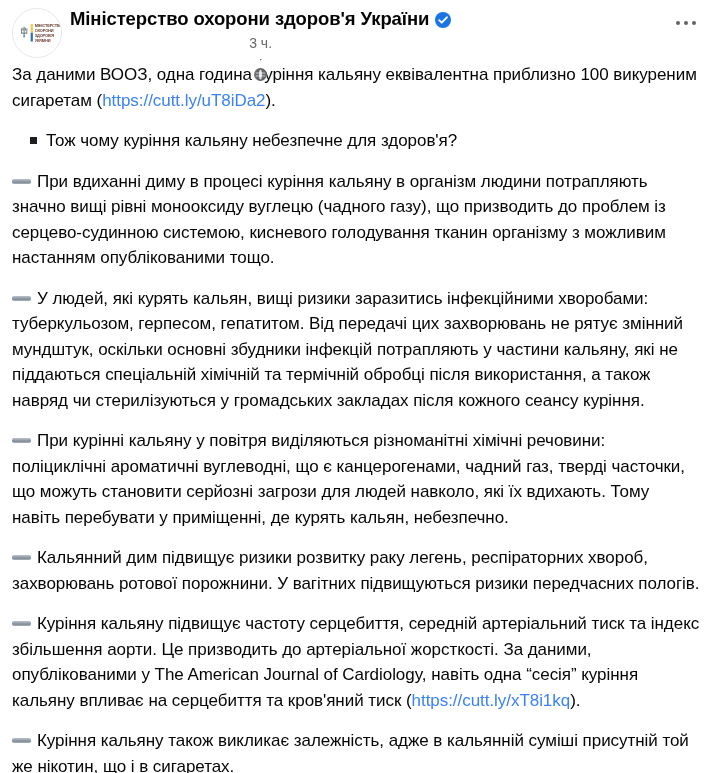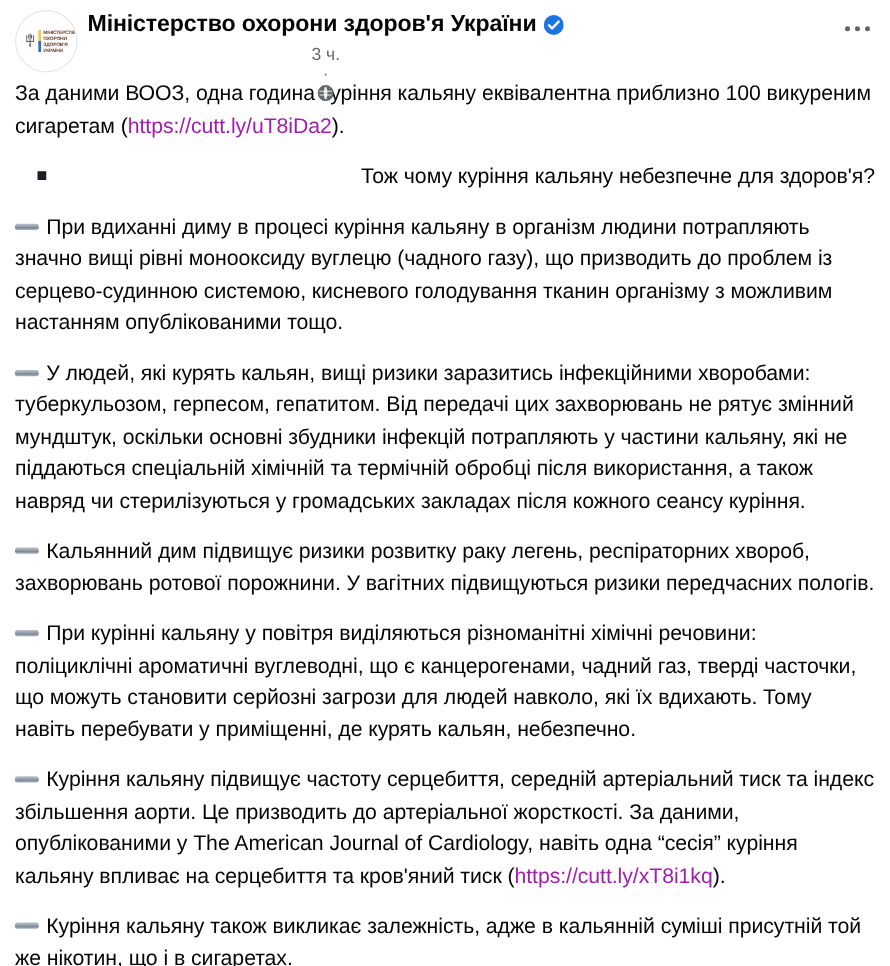--- a/index.html
+++ b/index.html
@@ -141,30 +141,29 @@
 
   .para {
     margin: 0 0 0 0;
     padding: 0;
   }
   .para + .para { margin-top: 15px; }
 
   .first-para { padding-top: 4px; }
 
   a.ext-link {
-    color: #a21caf;
+    color: #3b82f6;
     text-decoration: none;
   }
 
   
   .bullet-line {
     display: flex;
     align-items: flex-start;
     padding-left: 18px;
-    text-align: right;
   }
   .sq-bullet {
     width: 7px;
     height: 7px;
     background: #1c1e21;
     display: inline-block;
     margin-top: 9px;
     margin-right: 9px;
     flex: 0 0 auto;
   }
@@ -253,22 +252,22 @@
 
     <p class="para bullet-line">
         <span class="sq-bullet"></span>
         <span class="bullet-text">Тож чому куріння кальяну небезпечне для здоров'я?</span>
       </p>
 
     <p class="para dash-para"><span class="dash-mark"></span><span>При вдиханні диму в процесі куріння кальяну в організм людини потрапляють значно вищі рівні монооксиду вуглецю (чадного газу), що призводить до проблем із серцево-судинною системою, кисневого голодування тканин організму з можливим настанням опублікованими тощо.</span></p>
 
     <p class="para dash-para"><span class="dash-mark"></span><span>У людей, які курять кальян, вищі ризики заразитись інфекційними хворобами: туберкульозом, герпесом, гепатитом. Від передачі цих захворювань не рятує змінний мундштук, оскільки основні збудники інфекцій потрапляють у частини кальяну, які не піддаються спеціальній хімічній та термічній обробці після використання, а також навряд чи стерилізуються у громадських закладах після кожного сеансу куріння.</span></p>
 
+    <p class="para dash-para"><span class="dash-mark"></span><span>При курінні кальяну у повітря виділяються різноманітні хімічні речовини: поліциклічні ароматичні вуглеводні, що є канцерогенами, чадний газ, тверді часточки, що можуть становити серйозні загрози для людей навколо, які їх вдихають. Тому навіть перебувати у приміщенні, де курять кальян, небезпечно.</span></p>
+
     <p class="para dash-para"><span class="dash-mark"></span><span>Кальянний дим підвищує ризики розвитку раку легень, респіраторних хвороб, захворювань ротової порожнини. У вагітних підвищуються ризики передчасних пологів.</span></p>
-
-    <p class="para dash-para"><span class="dash-mark"></span><span>При курінні кальяну у повітря виділяються різноманітні хімічні речовини: поліциклічні ароматичні вуглеводні, що є канцерогенами, чадний газ, тверді часточки, що можуть становити серйозні загрози для людей навколо, які їх вдихають. Тому навіть перебувати у приміщенні, де курять кальян, небезпечно.</span></p>
 
     <p class="para dash-para"><span class="dash-mark"></span><span>Куріння кальяну підвищує частоту серцебиття, середній артеріальний тиск та індекс збільшення аорти. Це призводить до артеріальної жорсткості. За даними, опублікованими у The American Journal of Cardiology, навіть одна “сесія” куріння кальяну впливає на серцебиття та кров'яний тиск (</span><a class="ext-link" href="#">https://cutt.ly/xT8i1kq</a><span>).</span></p>
 
     <p class="para dash-para"><span class="dash-mark"></span><span>Куріння кальяну також викликає залежність, адже в кальянній суміші присутній той же нікотин, що і в сигаретах.</span></p>
 
   </div>
 </div>
 
 </body></html>

